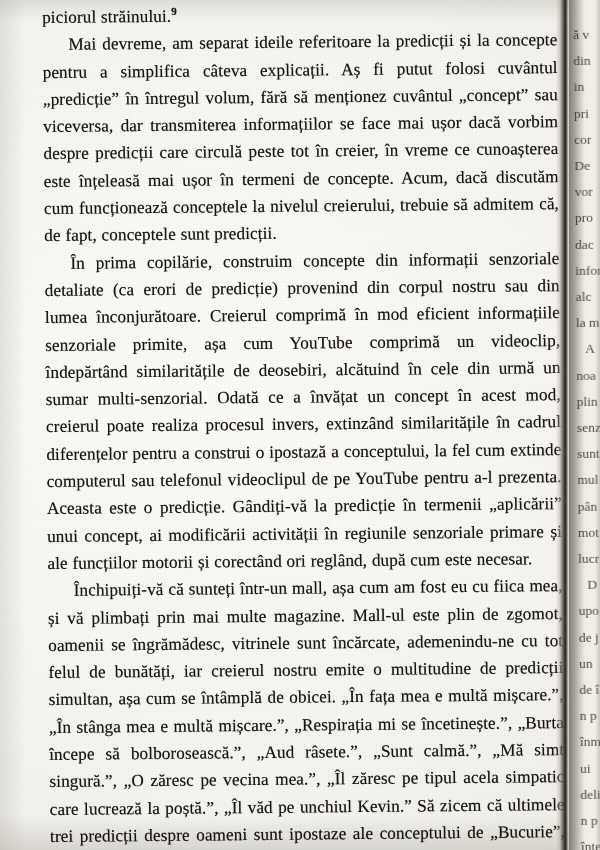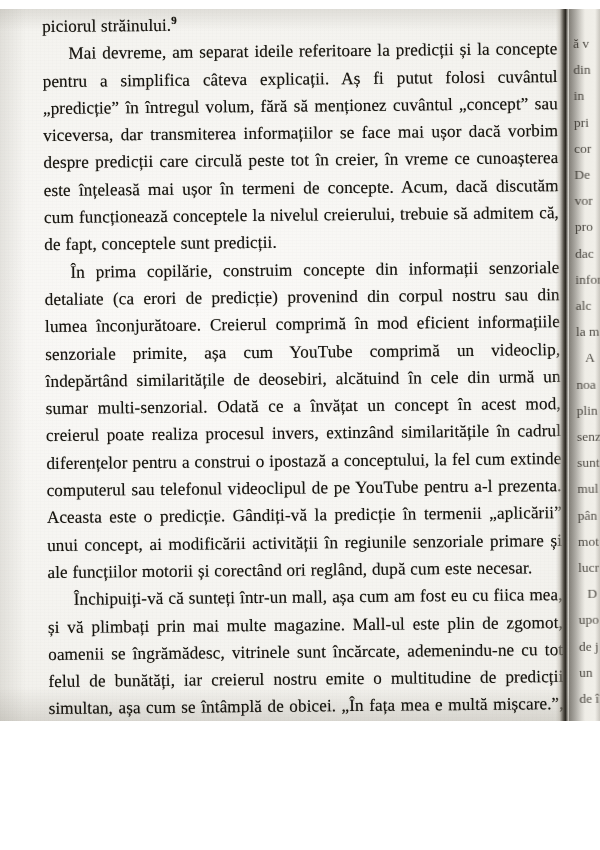--- a/index.html
+++ b/index.html
@@ -4,25 +4,24 @@
 <title>Scanned Book Page</title>
 <style>
   html, body {
     margin: 0;
     padding: 0;
     background: #ffffff;
   }
   #page {
     position: relative;
     width: 600px;
-    height: 712px;
+    height: 850px;
     overflow: hidden;
     background: #f7f6f3;
     font-family: "Liberation Serif", "DejaVu Serif", serif;
-    margin-top: 9px;
   }
 
   
   .paper-base {
     position: absolute;
     inset: 0;
     background:
       radial-gradient(ellipse 120% 80% at 35% 45%, #fbfaf8 0%, #f4f3ef 58%, #eceae4 100%);
   }
   .paper-grain {

